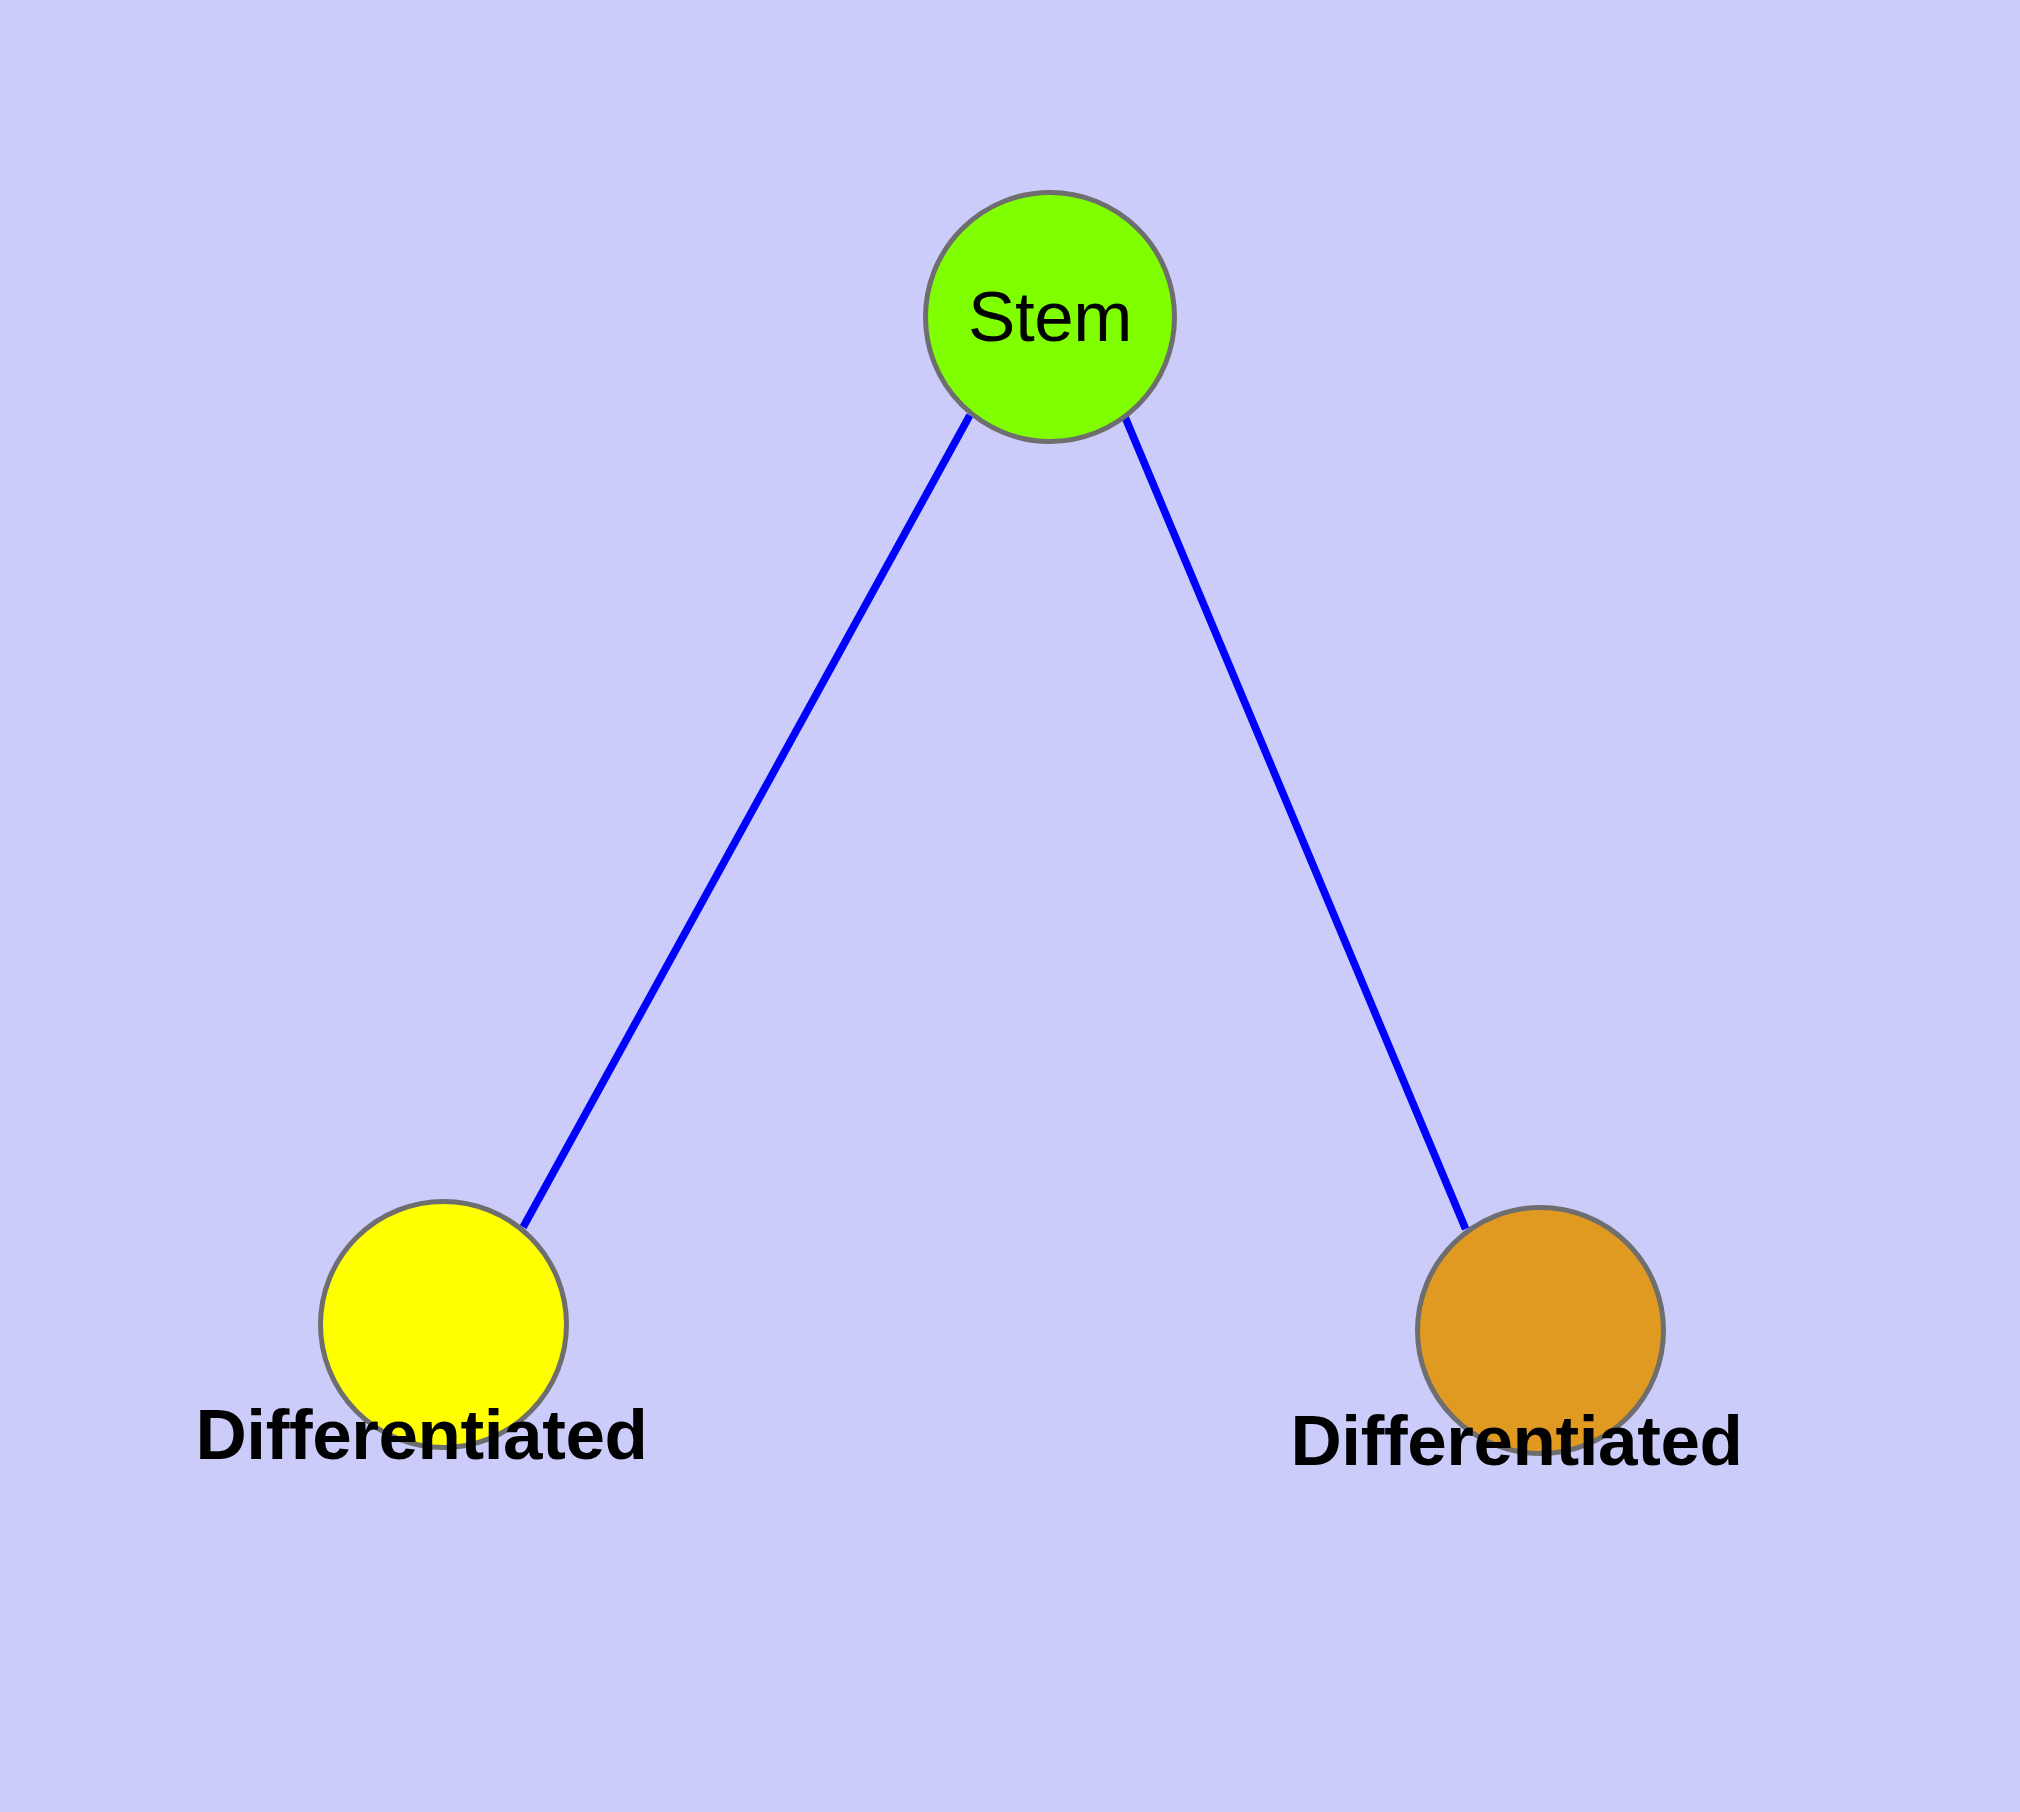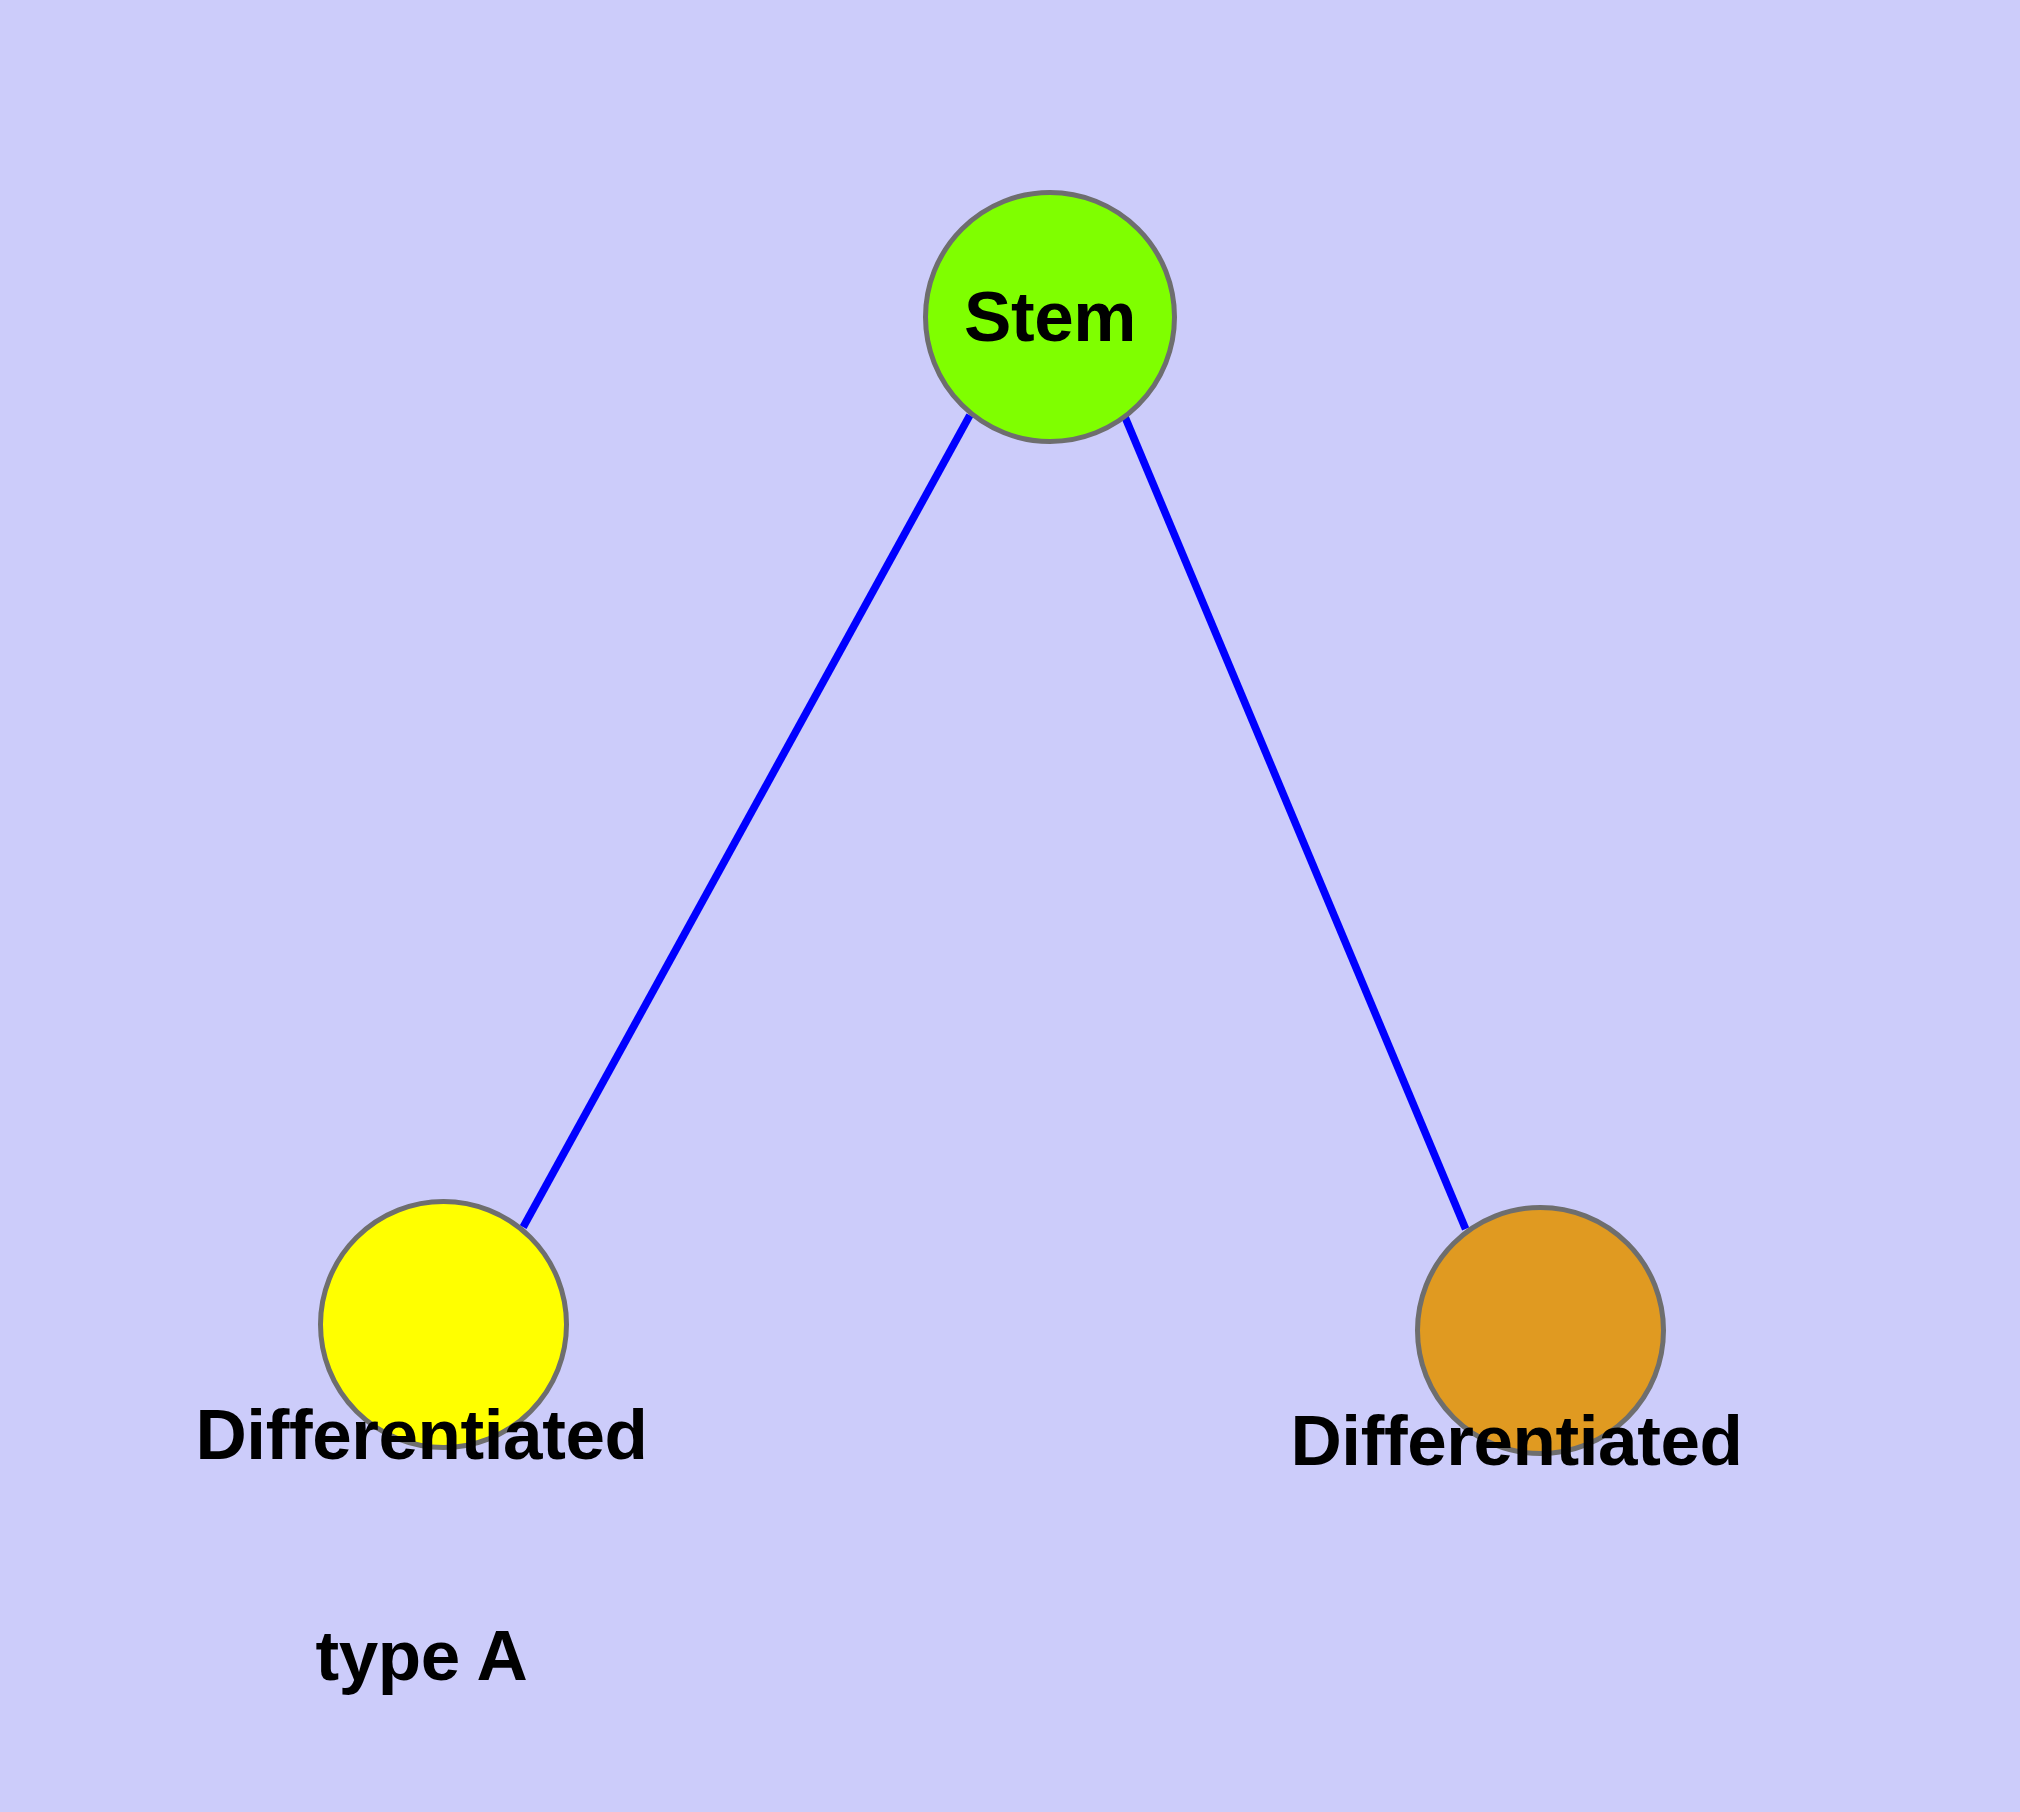--- a/index.html
+++ b/index.html
@@ -31,21 +31,21 @@
     border-radius: 50%;
     box-sizing: border-box;
     display: flex;
     align-items: center;
     justify-content: center;
   }
   .node-label-inside {
     position: relative;
     z-index: 6;
     color: #000000;
-    font-weight: bold;
+    font-weight: normal;
     font-size: 71px;
     line-height: 1.04;
     text-align: center;
     white-space: pre;
     letter-spacing: -0.4px;
   }
   .node-label-outside {
     position: absolute;
     z-index: 5;
     color: #000000;
@@ -70,21 +70,20 @@
 
   <div class="node" style="left:923px; top:190px; width:254px; height:254px;
               background:#7fff00; border:5.1px solid #6e6e6e; z-index:4;">
     <span class="node-label-inside">Stem</span>
   </div>
 
   <div class="node" style="left:318px; top:1199px; width:251px; height:251px;
               background:#ffff00; border:5.1px solid #6e6e6e; z-index:3;"></div>
   <div class="node-label-outside" style="left:125px; top:1250px; width:593px;">
     <div>Differentiated</div>
-    <div>type A</div>
   </div>
 
   <div class="node" style="left:1415px; top:1205px; width:251px; height:251px;
               background:#e09a21; border:5.1px solid #6e6e6e; z-index:3;"></div>
   <div class="node-label-outside" style="left:1220px; top:1256px; width:593px;">
     <div>Differentiated</div>
   </div>
 
 </div>
 

